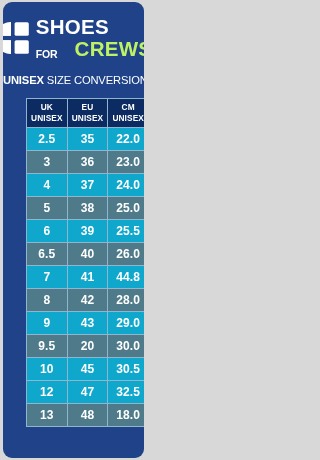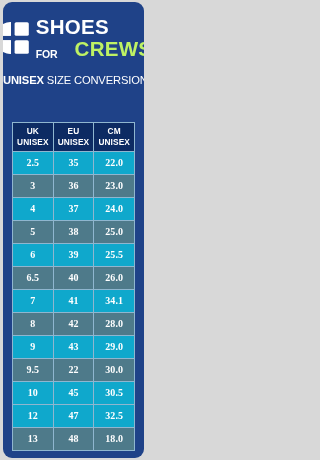--- a/index.html
+++ b/index.html
@@ -83,49 +83,47 @@
     margin-top: 14px;
     white-space: nowrap;
     letter-spacing: -0.15px;
   }
   .subtitle .b { font-weight: bold; }
   .subtitle .n { font-weight: normal; }
 
   
   .table {
     position: absolute;
-    left: 9px;
+    left: 23px;
     top: 96px;
     width: 123px;
     border-collapse: collapse;
     table-layout: fixed;
-    margin-top: 24px;
   }
   .table th, .table td {
     text-align: center;
     color: #ffffff;
     border: 0.5px solid #8fb6cf;
     padding: 0;
   }
   .table th {
     background: #0d2b63;
     font-size: 8.3px;
     font-weight: bold;
     line-height: 1.28;
     padding: 3px 0 3.5px;
     letter-spacing: 0.1px;
   }
   .table th .unit { display: block; }
 
   .table td {
     height: 22px;
-    font-size: 10px;
+    font-size: 12px;
     font-weight: bold;
     letter-spacing: 0.1px;
-    font-family: Liberation Serif, serif;
   }
   tr.odd td  { background: #0fa8cc; }
   tr.even td { background: #4e7a8a; }
 </style>
 </head>
 <body>
 
 <div class="card">
 
   <div class="logo-row">
@@ -198,35 +196,35 @@
           <td>25.5</td>
         </tr>
         <tr class="even">
           <td>6.5</td>
           <td>40</td>
           <td>26.0</td>
         </tr>
         <tr class="odd">
           <td>7</td>
           <td>41</td>
-          <td>34.1</td>
+          <td>44.8</td>
         </tr>
         <tr class="even">
           <td>8</td>
           <td>42</td>
           <td>28.0</td>
         </tr>
         <tr class="odd">
           <td>9</td>
           <td>43</td>
           <td>29.0</td>
         </tr>
         <tr class="even">
           <td>9.5</td>
-          <td>22</td>
+          <td>20</td>
           <td>30.0</td>
         </tr>
         <tr class="odd">
           <td>10</td>
           <td>45</td>
           <td>30.5</td>
         </tr>
         <tr class="odd">
           <td>12</td>
           <td>47</td>

